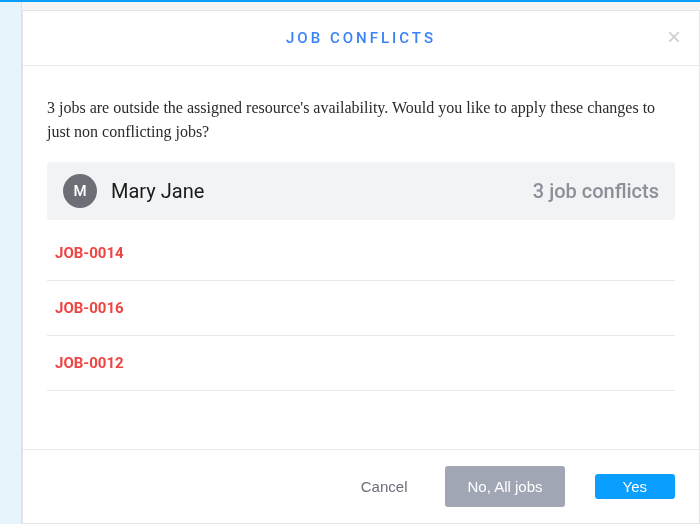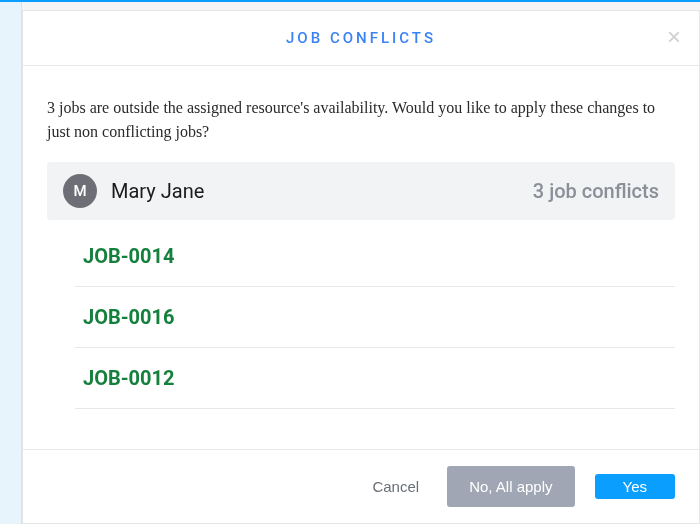--- a/index.html
+++ b/index.html
@@ -110,32 +110,31 @@
       color: #1a1a1a;
     }
     .conflict-count {
       font-size: 20px;
       color: #8a8f98;
       font-weight: 500;
     }
     .job-item {
       padding: 18px 8px;
       border-bottom: 1px solid #e8e8e8;
-      font-size: 20px;
+      font-size: 15px;
       font-weight: 700;
-      color: #15803d;
-      margin-left: 28px;
+      color: #ef4444;
     }
     .modal-footer {
       border-top: 1px solid #e8e8e8;
       padding: 16px 24px;
       display: flex;
       justify-content: flex-end;
       align-items: center;
-      gap: 20px;
+      gap: 30px;
     }
     .btn-cancel {
       background: none;
       border: none;
       color: #6a6f77;
       font-size: 15px;
       cursor: pointer;
       padding: 10px 8px;
     }
     .btn-secondary {
@@ -186,16 +185,16 @@
     <div class="job-item">
       <span>JOB-0016</span>
     </div>
     <div class="job-item">
       <span>JOB-0012</span>
     </div>
   </div>
 
   <div class="modal-footer">
     <button class="btn-cancel">Cancel</button>
-    <button class="btn-secondary">No, All apply</button>
+    <button class="btn-secondary">No, All jobs</button>
     <button class="btn-primary">Yes</button>
   </div>
 </div>
 
 </body></html>

